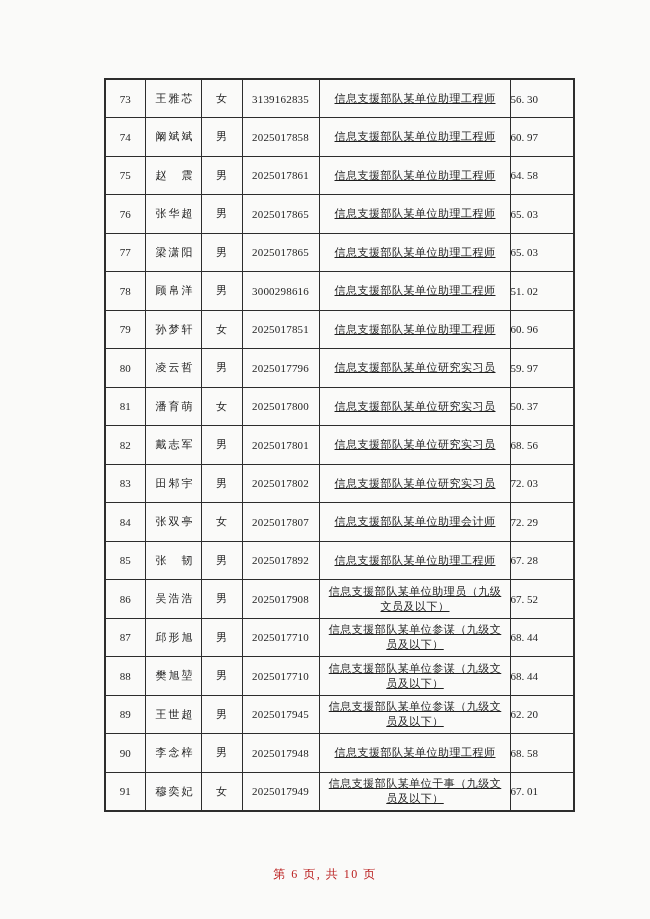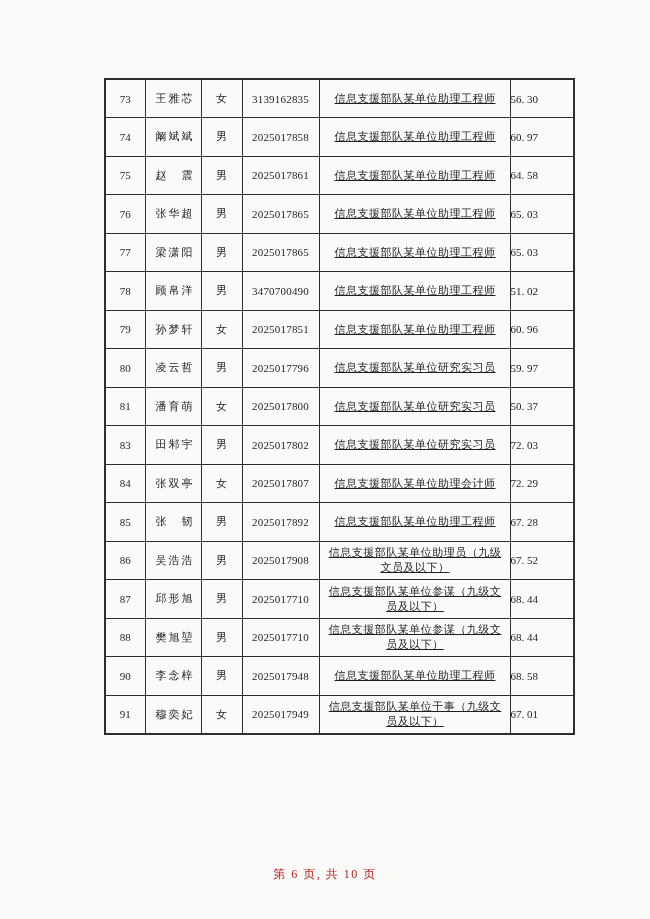--- a/index.html
+++ b/index.html
@@ -100,21 +100,21 @@
     <td class="c-name">梁潇阳</td>
     <td class="c-gender">男</td>
     <td class="c-exam">2025017865</td>
     <td class="c-pos">信息支援部队某单位助理工程师</td>
     <td class="c-score">65. 03</td>
   </tr>
         <tr>
     <td class="c-no">78</td>
     <td class="c-name">顾帛洋</td>
     <td class="c-gender">男</td>
-    <td class="c-exam">3470700490</td>
+    <td class="c-exam">3000298616</td>
     <td class="c-pos">信息支援部队某单位助理工程师</td>
     <td class="c-score">51. 02</td>
   </tr>
         <tr>
     <td class="c-no">79</td>
     <td class="c-name">孙梦轩</td>
     <td class="c-gender">女</td>
     <td class="c-exam">2025017851</td>
     <td class="c-pos">信息支援部队某单位助理工程师</td>
     <td class="c-score">60. 96</td>
@@ -127,20 +127,28 @@
     <td class="c-pos">信息支援部队某单位研究实习员</td>
     <td class="c-score">59. 97</td>
   </tr>
         <tr>
     <td class="c-no">81</td>
     <td class="c-name">潘育萌</td>
     <td class="c-gender">女</td>
     <td class="c-exam">2025017800</td>
     <td class="c-pos">信息支援部队某单位研究实习员</td>
     <td class="c-score">50. 37</td>
+  </tr>
+        <tr>
+    <td class="c-no">82</td>
+    <td class="c-name">戴志军</td>
+    <td class="c-gender">男</td>
+    <td class="c-exam">2025017801</td>
+    <td class="c-pos">信息支援部队某单位研究实习员</td>
+    <td class="c-score">68. 56</td>
   </tr>
         <tr>
     <td class="c-no">83</td>
     <td class="c-name">田邾宇</td>
     <td class="c-gender">男</td>
     <td class="c-exam">2025017802</td>
     <td class="c-pos">信息支援部队某单位研究实习员</td>
     <td class="c-score">72. 03</td>
   </tr>
         <tr>
@@ -175,20 +183,28 @@
     <td class="c-pos">信息支援部队某单位参谋（九级文员及以下）</td>
     <td class="c-score">68. 44</td>
   </tr>
         <tr>
     <td class="c-no">88</td>
     <td class="c-name">樊旭堃</td>
     <td class="c-gender">男</td>
     <td class="c-exam">2025017710</td>
     <td class="c-pos">信息支援部队某单位参谋（九级文员及以下）</td>
     <td class="c-score">68. 44</td>
+  </tr>
+        <tr>
+    <td class="c-no">89</td>
+    <td class="c-name">王世超</td>
+    <td class="c-gender">男</td>
+    <td class="c-exam">2025017945</td>
+    <td class="c-pos">信息支援部队某单位参谋（九级文员及以下）</td>
+    <td class="c-score">62. 20</td>
   </tr>
         <tr>
     <td class="c-no">90</td>
     <td class="c-name">李念梓</td>
     <td class="c-gender">男</td>
     <td class="c-exam">2025017948</td>
     <td class="c-pos">信息支援部队某单位助理工程师</td>
     <td class="c-score">68. 58</td>
   </tr>
         <tr>

